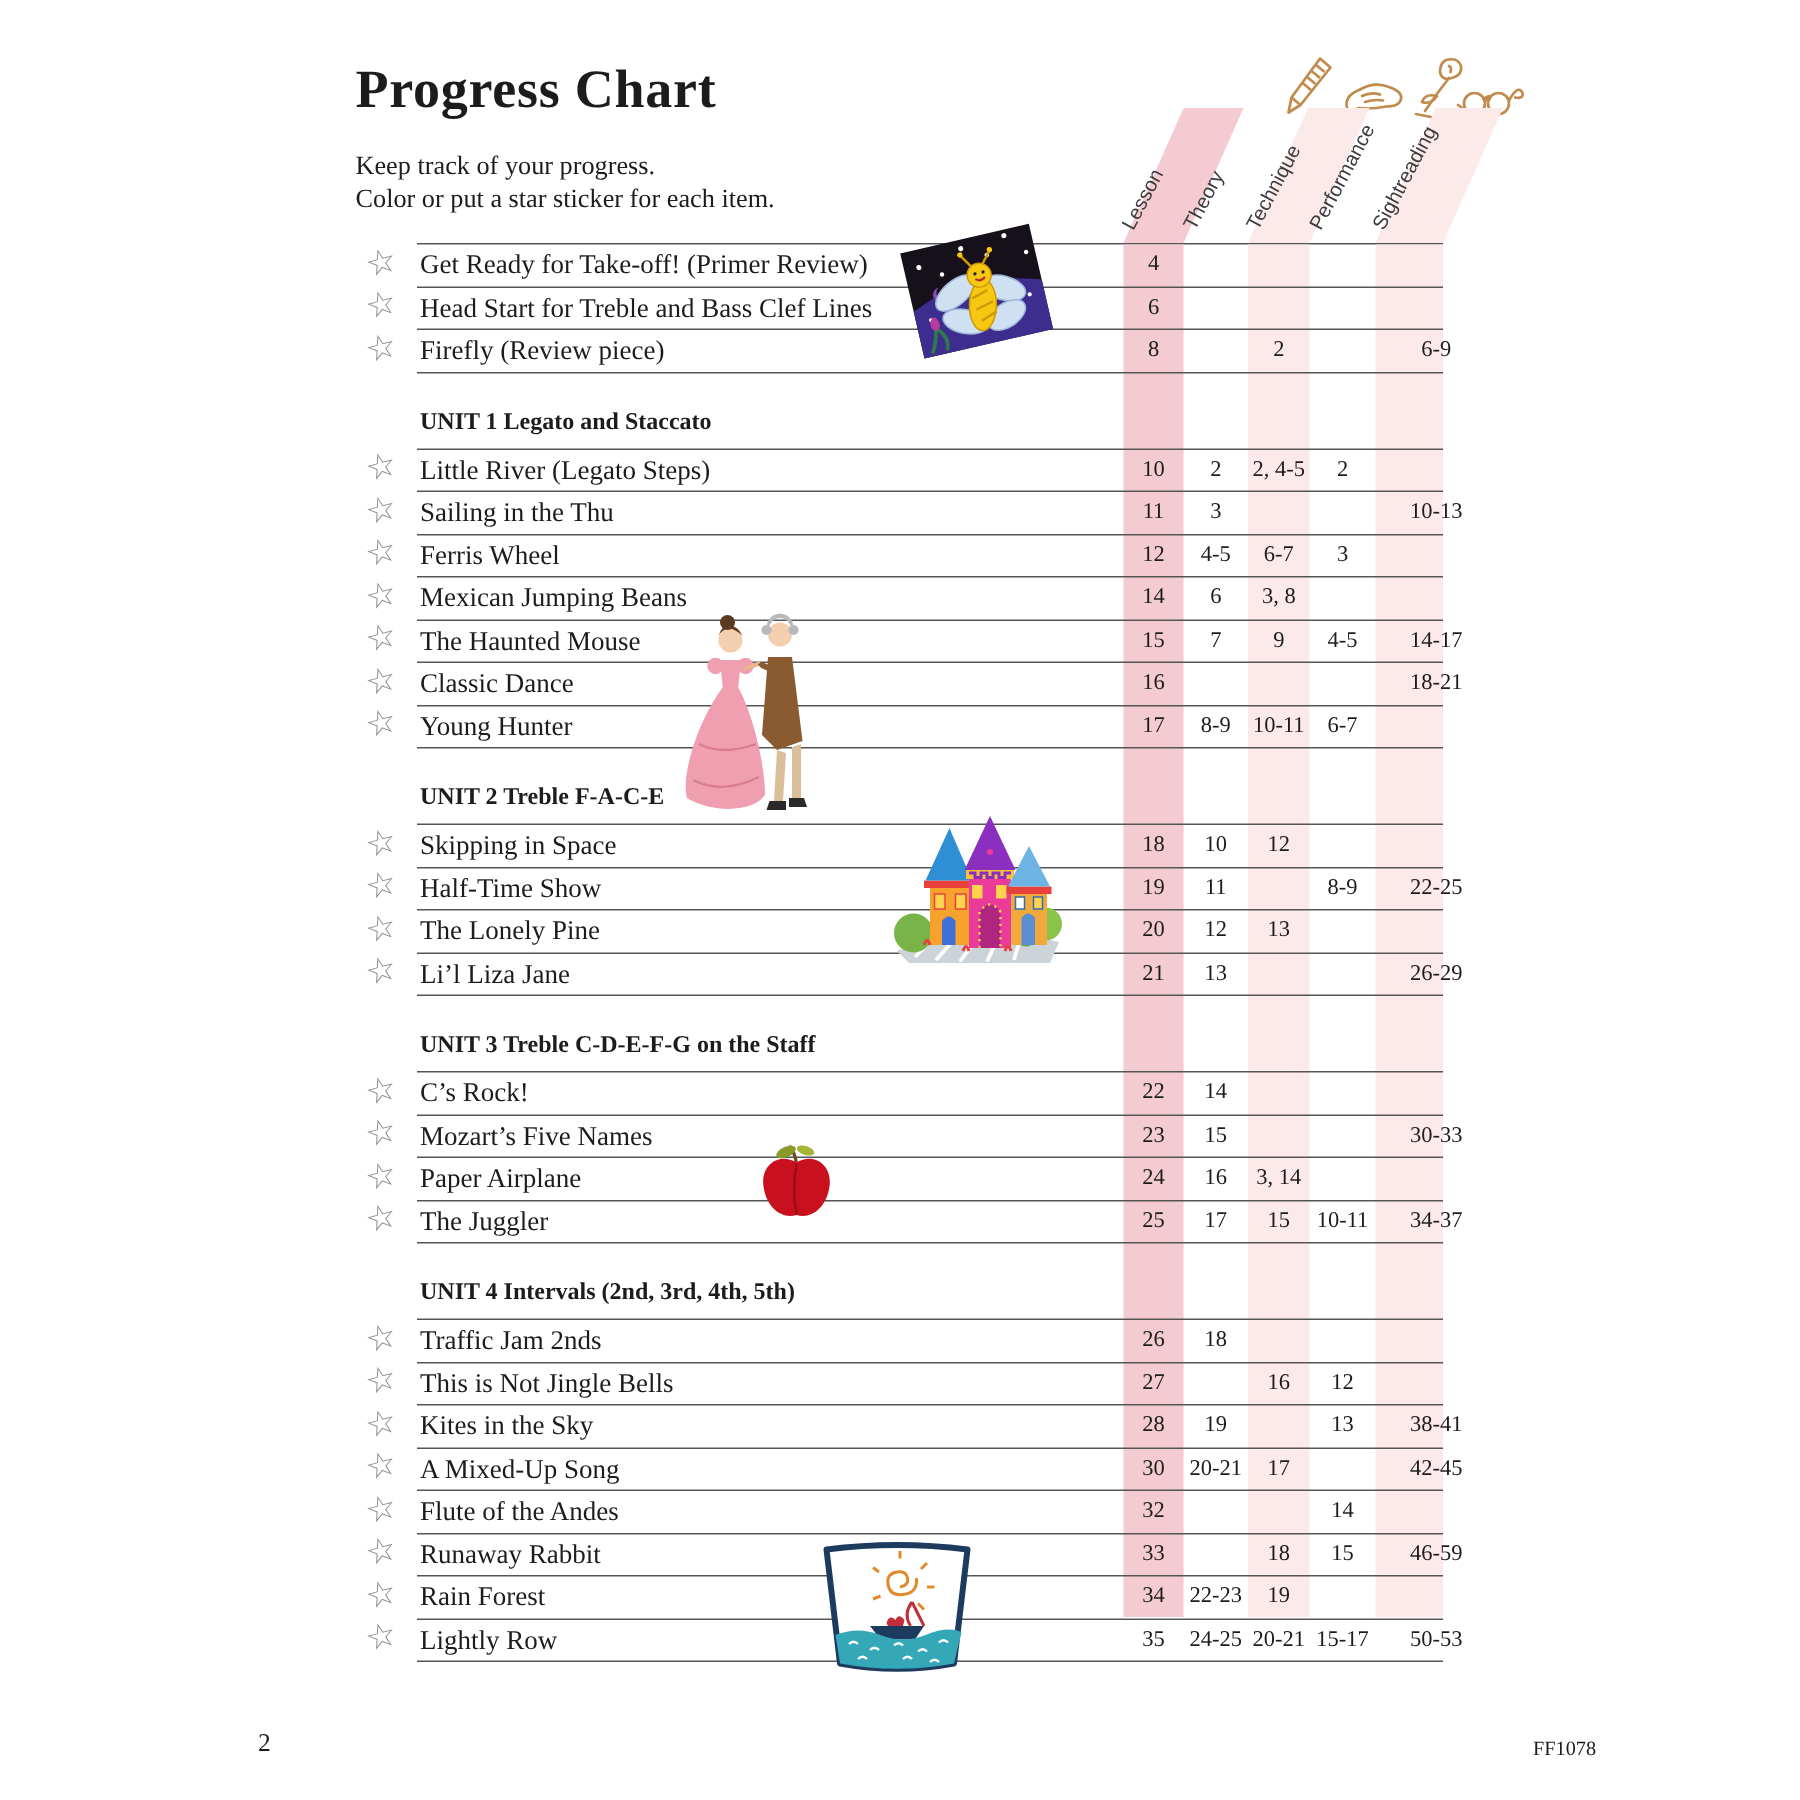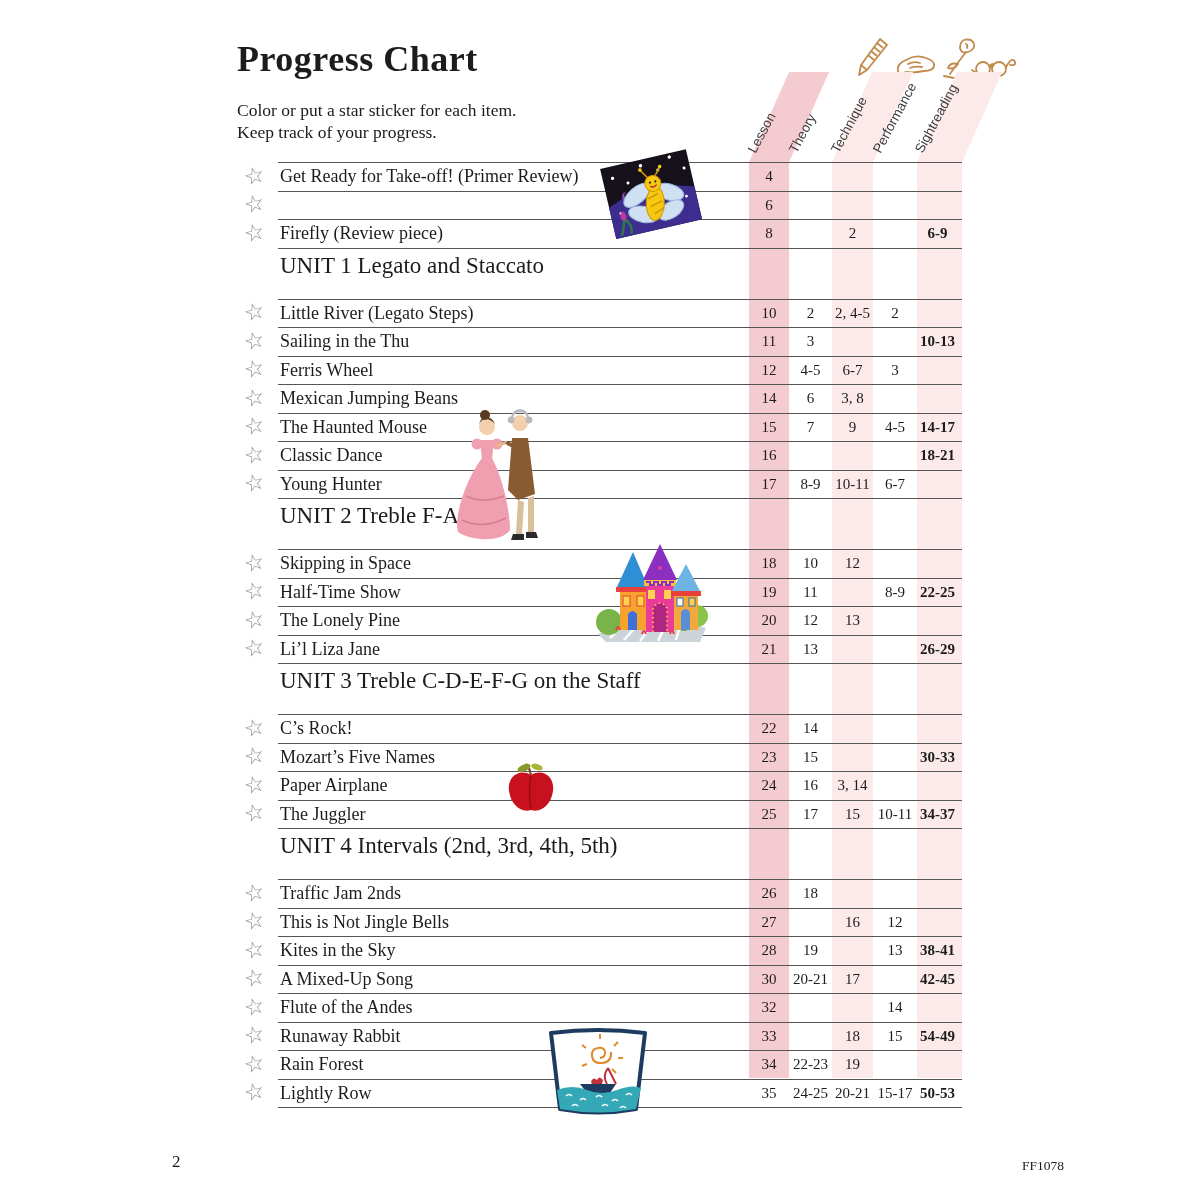--- a/index.html
+++ b/index.html
@@ -25,46 +25,46 @@
   .shade.dark{background:#f4cbd1;}
   .shade.light{background:#fce9e9;}
   .band-lesson{left:471px;width:40px;}
   .band-technique{left:554px;width:41px;}
   .band-sight{left:639px;width:45px;}
 
   .row{position:relative;z-index:1;border-bottom:1px solid #555;}
   .song-row{height:27.5px;}
   .unit-row{height:50px;}
   .song-title{position:absolute;left:2px;top:0;line-height:27px;font-size:18px;white-space:nowrap;}
-  .unit-title{position:absolute;left:2px;bottom:20px;font-size:23px;font-weight:normal;white-space:nowrap;}
+  .unit-title{position:absolute;left:2px;bottom:8px;font-size:16px;font-weight:bold;white-space:nowrap;}
   .cell{position:absolute;top:0;line-height:27px;font-size:15px;text-align:center;white-space:nowrap;}
   .c0{left:471px;width:40px;}
   .c1{left:511px;width:43px;}
   .c2{left:554px;width:41px;}
   .c3{left:595px;width:44px;}
-  .c4{left:637px;width:45px;font-weight:bold;}
+  .c4{left:657px;width:45px;}
   .star{position:absolute;left:-34px;top:50%;transform:translateY(-54%) rotate(-15deg);
         font-family:"DejaVu Sans",sans-serif;font-size:23px;color:#8f8f8f;line-height:1;}
 
   
   .art{position:absolute;z-index:2;}
 
   
   .pagenum{position:absolute;left:172px;top:1152px;font-size:17px;}
   .catalog{position:absolute;left:984px;top:1158px;font-size:13.5px;margin-left:38px;}
 </style>
 </head>
 <body>
 
 <div class="page">
 
   <div class="title">Progress Chart</div>
   <div class="subtitle">
+    <div>Keep track of your progress.</div>
     <div>Color or put a star sticker for each item.</div>
-    <div>Keep track of your progress.</div>
   </div>
 
   <svg class="hdr-icon" style="left:856px;top:36px;" width="34" height="42" viewBox="0 0 34 42">
     <g fill="none" stroke="#c28b4e" stroke-width="1.8" stroke-linejoin="round">
       <path d="M24 3 L31 9 L11 34 L3 39 L5 29 Z"></path>
       <path d="M5 29 L11 34"></path>
       <path d="M21 7 L27 12 M18 11 L24 16 M15 15 L21 20 M12 19 L18 24"></path>
     </g>
   </svg>
   <svg class="hdr-icon" style="left:894px;top:50px;" width="44" height="30" viewBox="0 0 44 30">
@@ -113,20 +113,21 @@
       <span class="star">☆</span>
       <span class="song-title">Get Ready for Take-off! (Primer Review)</span>
       <span class="cell c0">4</span>
       <span class="cell c1"></span>
       <span class="cell c2"></span>
       <span class="cell c3"></span>
       <span class="cell c4"></span>
     </div>
         <div class="row song-row">
       <span class="star">☆</span>
+      <span class="song-title">Head Start for Treble and Bass Clef Lines</span>
       <span class="cell c0">6</span>
       <span class="cell c1"></span>
       <span class="cell c2"></span>
       <span class="cell c3"></span>
       <span class="cell c4"></span>
     </div>
         <div class="row song-row">
       <span class="star">☆</span>
       <span class="song-title">Firefly (Review piece)</span>
       <span class="cell c0">8</span>
@@ -327,21 +328,21 @@
       <span class="cell c3">14</span>
       <span class="cell c4"></span>
     </div>
         <div class="row song-row">
       <span class="star">☆</span>
       <span class="song-title">Runaway Rabbit</span>
       <span class="cell c0">33</span>
       <span class="cell c1"></span>
       <span class="cell c2">18</span>
       <span class="cell c3">15</span>
-      <span class="cell c4">54-49</span>
+      <span class="cell c4">46-59</span>
     </div>
         <div class="row song-row">
       <span class="star">☆</span>
       <span class="song-title">Rain Forest</span>
       <span class="cell c0">34</span>
       <span class="cell c1">22-23</span>
       <span class="cell c2">19</span>
       <span class="cell c3"></span>
       <span class="cell c4"></span>
     </div>

